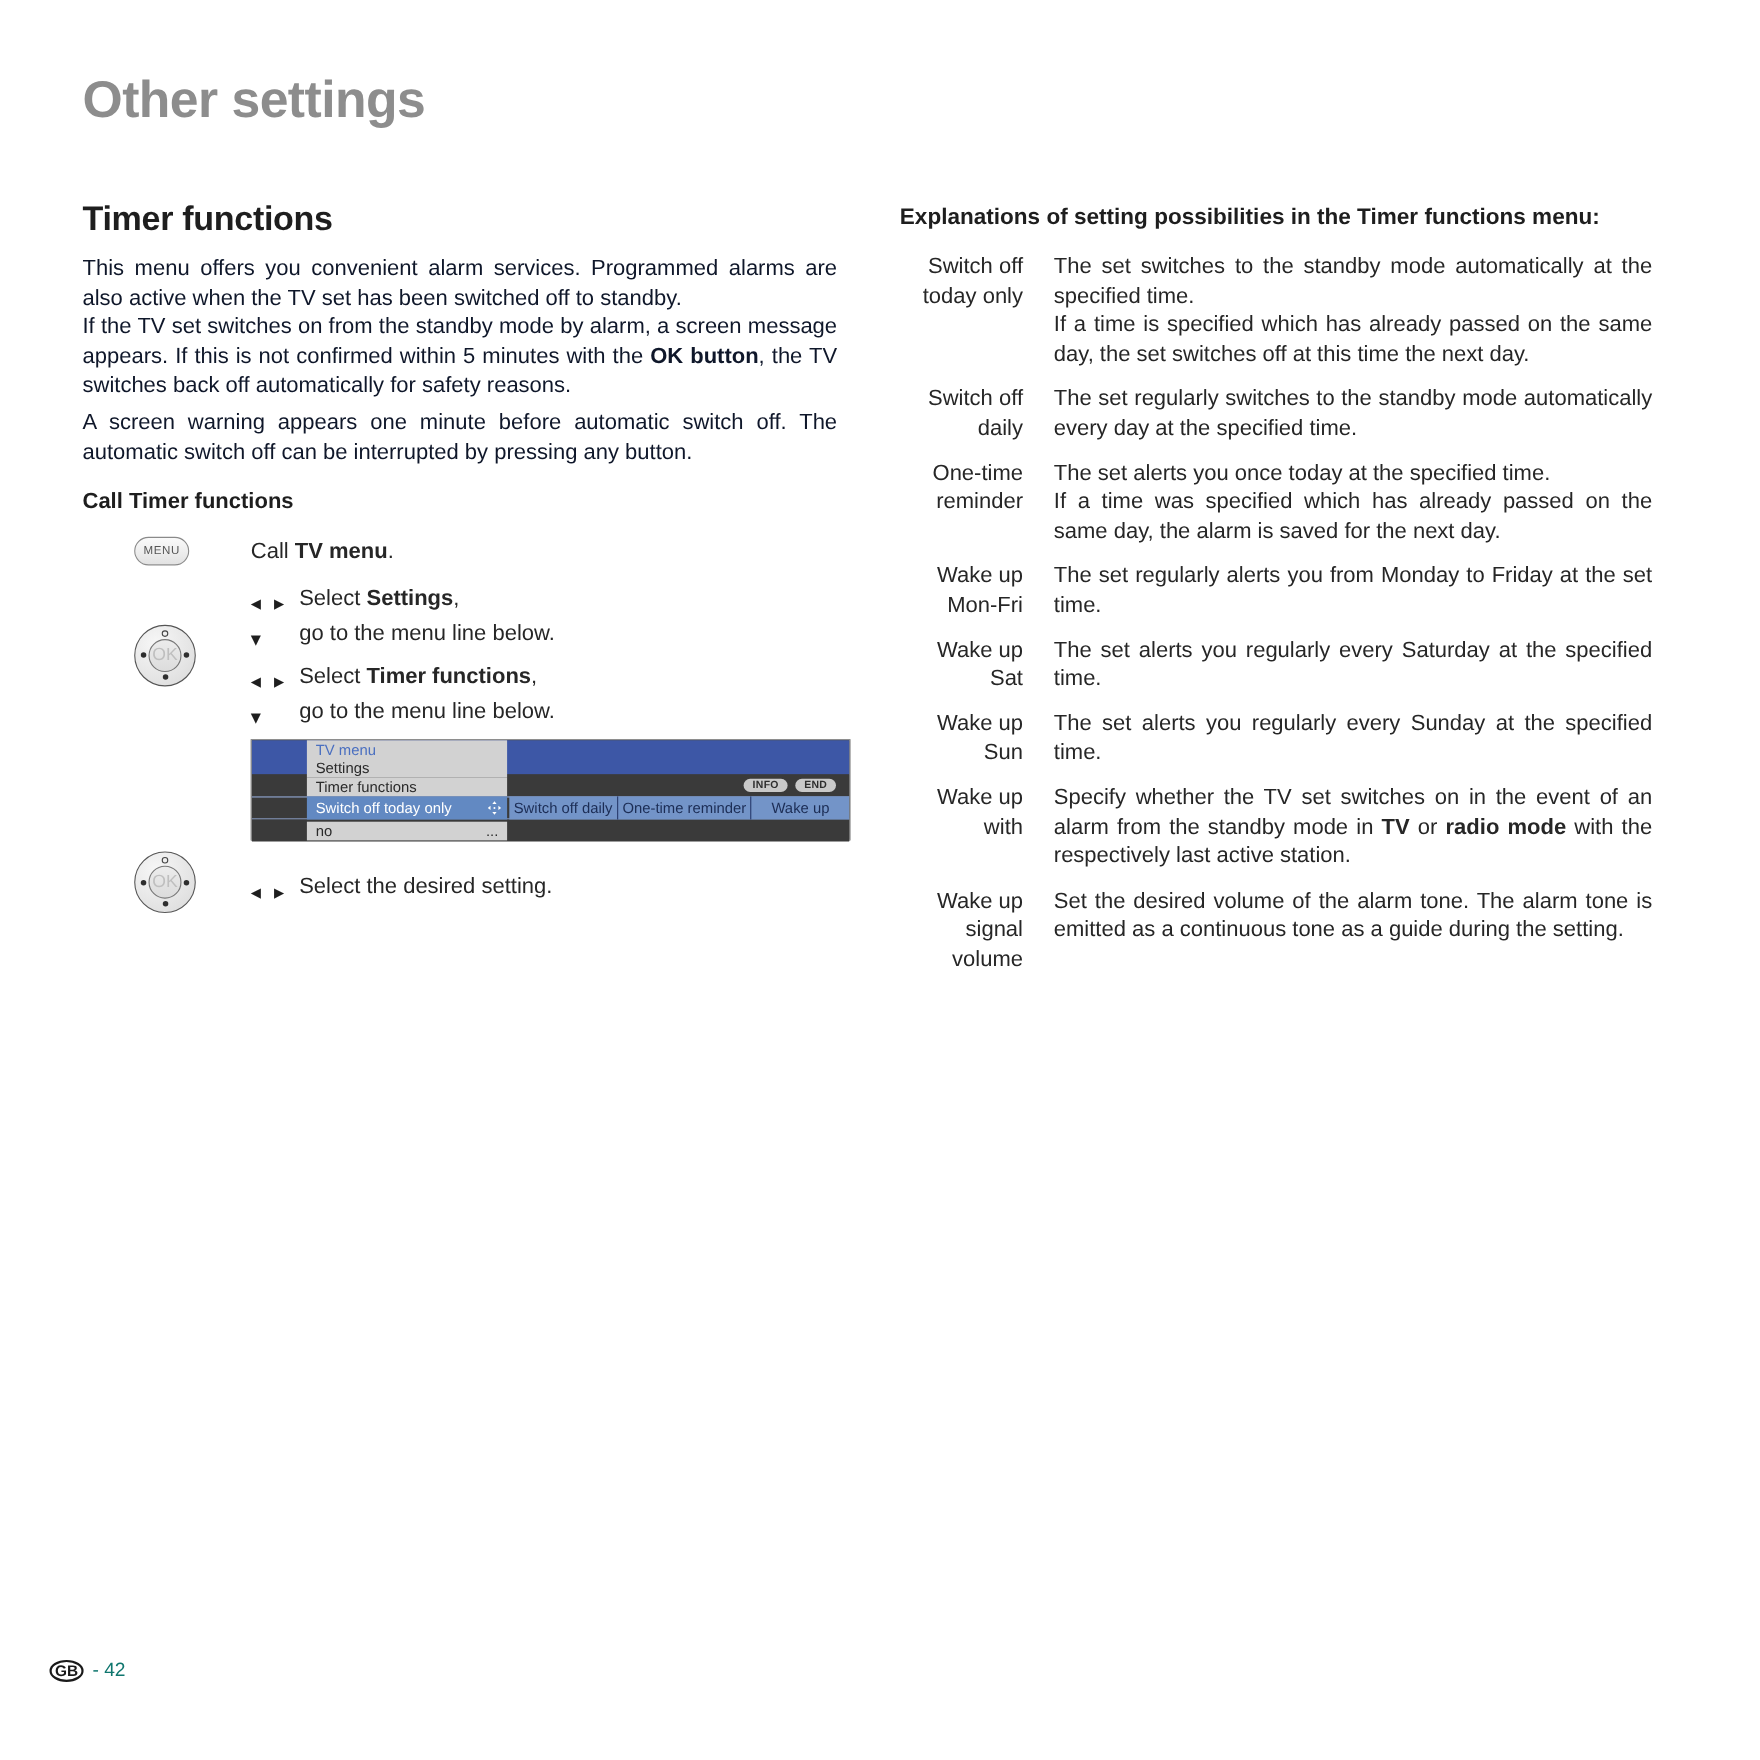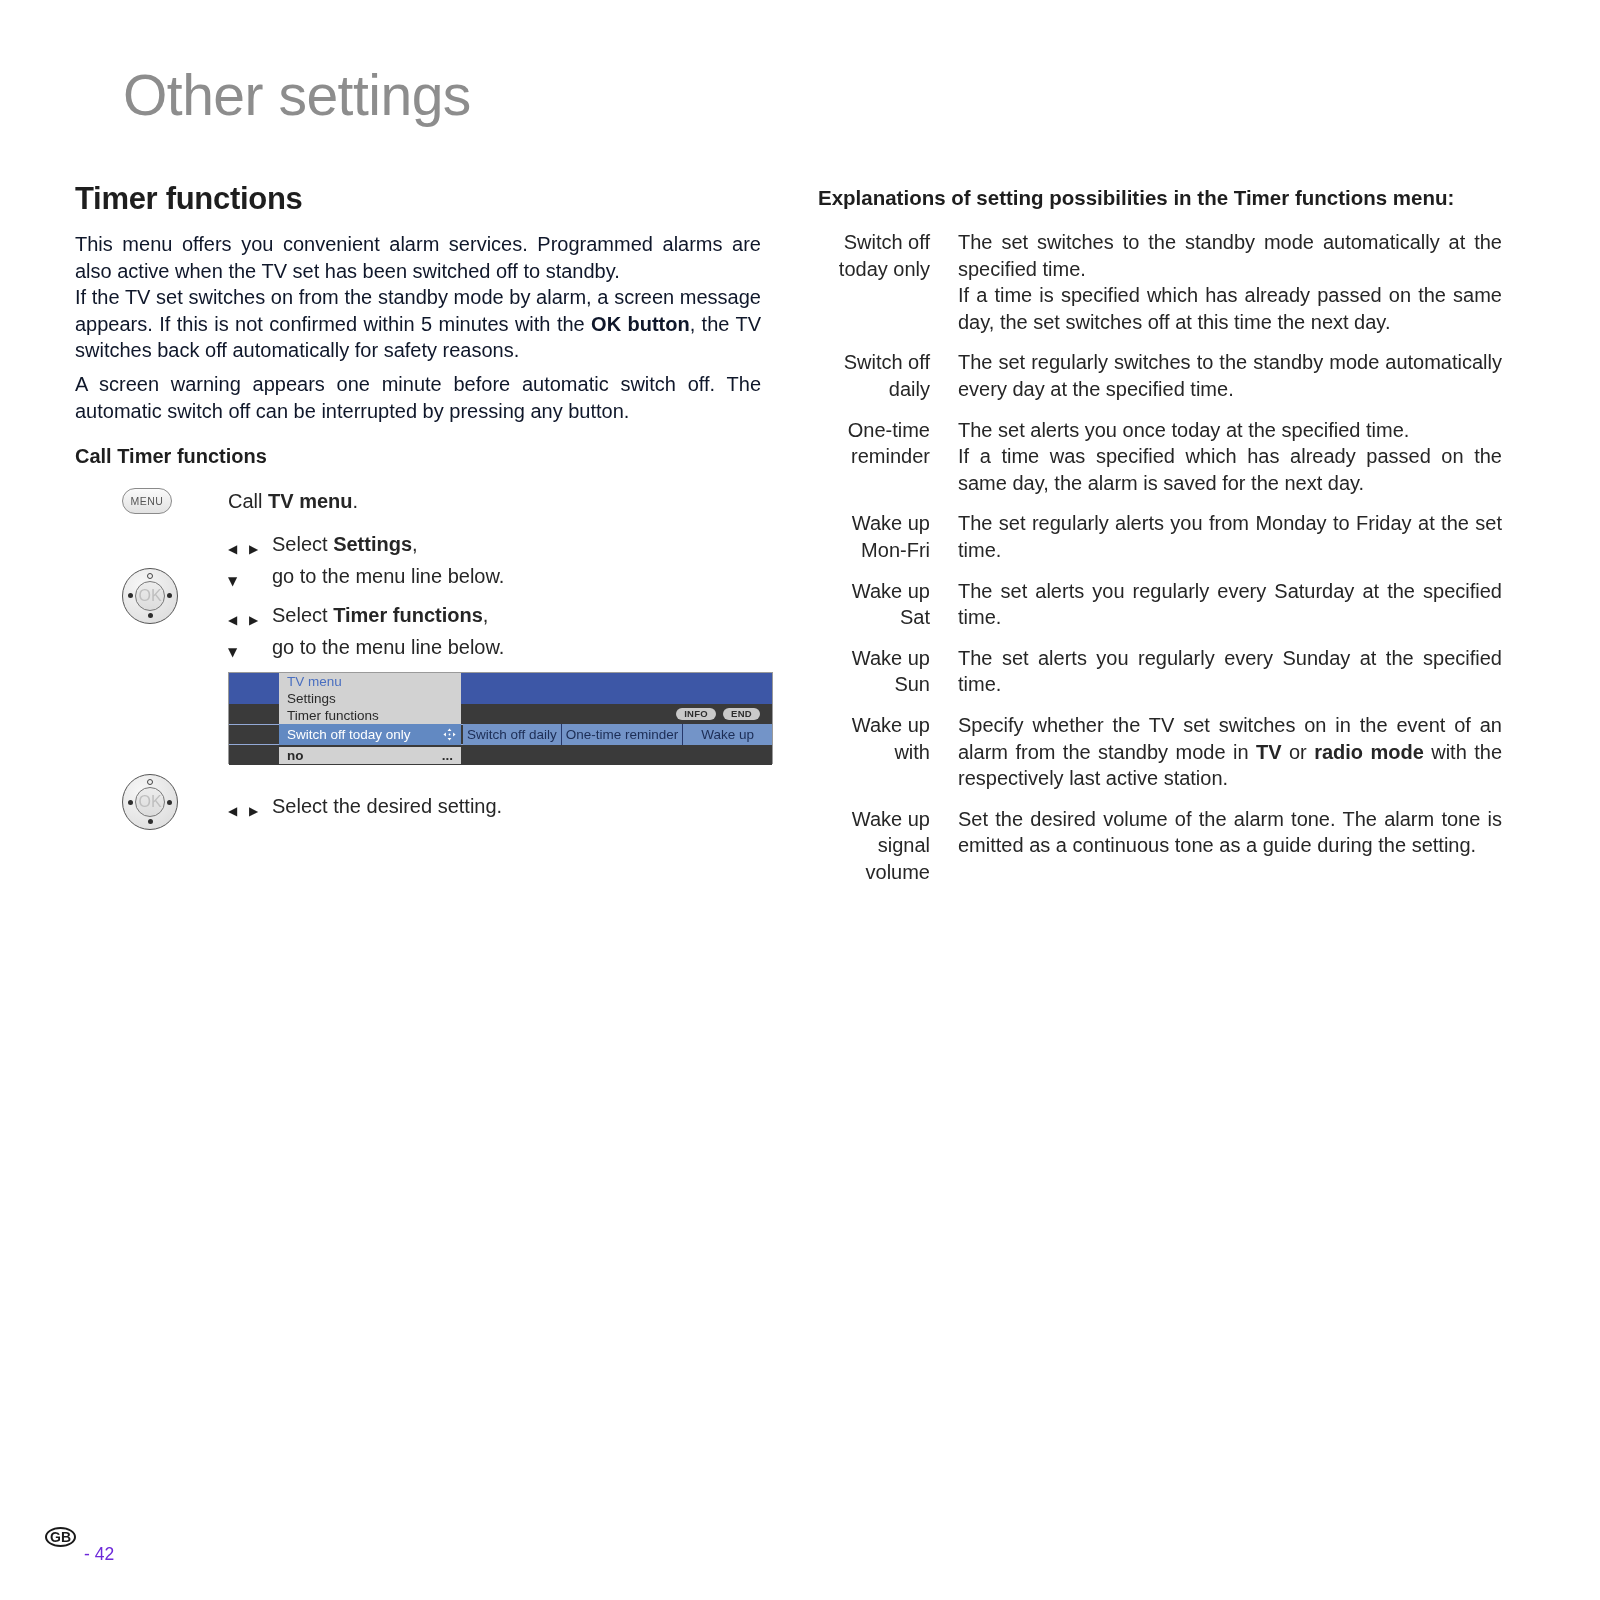--- a/index.html
+++ b/index.html
@@ -1,20 +1,20 @@
 <!DOCTYPE html>
 <html><head>
 <meta charset="utf-8">
 <style>
   * { margin:0; padding:0; box-sizing:border-box; }
   html,body { width:1600px; height:1600px; background:#ffffff;
     font-family:"Liberation Sans", sans-serif; color:#262626; position:relative; overflow:hidden; }
 
-  .page-title { position:absolute; left:75px; top:62px; font-size:57px; font-weight:normal;
-    color:#8d8d8d; letter-spacing:-0.5px;margin-left:48px; }
+  .page-title { position:absolute; left:75px; top:62px; font-size:47px; font-weight:bold;
+    color:#8d8d8d; letter-spacing:-0.5px; }
 
   
   .left-col { position:absolute; left:75px; top:181px; width:686px; }
   .section-title { font-size:31px; font-weight:bold; color:#1e1e1e; margin-bottom:14px; letter-spacing:-0.3px; }
   .para { font-size:20px; line-height:26.6px; text-align:justify; color:#0f172a; }
   .para.gap { margin-top:7px; }
   .call-heading { font-size:20px; font-weight:bold; margin-top:21px; color:#1e1e1e; }
 
   .step { display:flex; align-items:center; }
   .step-icon-col { width:153px; flex:0 0 153px; padding-left:47px; }
@@ -52,42 +52,42 @@
   .m-row4 { height:20px; background:#3a3a3a; }
   .m-pill { background:#c9c9c9; color:#2e2e2e; font-size:9.5px; font-weight:bold; border-radius:8px;
     padding:1.5px 8px; line-height:1; letter-spacing:0.3px; }
   .m-dropdown { position:absolute; left:50px; top:0; width:182px; }
   .m-dd-item { height:17px; line-height:17px; background:#d2d2d2; color:#2a2a2a; padding:0 8px;
     white-space:nowrap; overflow:hidden; }
   .m-dd-item.first { color:#4a6fc0; }
   .m-selected { height:21px; background:#6289c2; color:#ffffff; display:flex; align-items:center;
     justify-content:space-between; padding:0 5px 0 8px; white-space:nowrap; }
   .m-value { height:17px; margin-top:2px; background:#d2d2d2; color:#2a2a2a; display:flex;
-    align-items:center; justify-content:space-between; padding:0 8px;font-weight:bold; }
+    align-items:center; justify-content:space-between; padding:0 8px; }
   .m-options { position:absolute; left:234px; top:51px; right:0; height:21px; background:#7394c8;
     color:#1c2d55; display:flex; align-items:stretch; }
   .m-option { flex:1; display:flex; align-items:center; justify-content:center; padding:0 4px;
     white-space:nowrap; }
   .m-option + .m-option { border-left:1.5px solid #27396b; }
   .move-icon { display:block; }
 
   
   .right-col { position:absolute; left:818px; top:186px; width:684px; }
   .expl-heading { font-size:20.5px; font-weight:bold; color:#1e1e1e; margin-bottom:19px; }
   .entry { display:flex; margin-bottom:14px; }
   .term { width:112px; flex:0 0 112px; text-align:right; white-space:pre-line;
     font-size:20px; line-height:26.6px; color:#262626; }
   .desc { margin-left:28px; flex:1; text-align:justify; font-size:20px; line-height:26.6px; color:#262626; }
 
   
   .footer { position:absolute; left:45px; top:1508px; display:flex; align-items:center; gap:8px; }
   .gb-badge { min-width:31px; height:20px; border:2px solid #1a1a1a; border-radius:50%;
     display:flex; align-items:center; justify-content:center; font-size:14px; font-weight:bold;
     color:#1a1a1a; padding:0 3px; }
-  .page-num { font-size:17.5px; color:#6d28d9;margin-top:36px; }
+  .page-num { font-size:17.5px; color:#0f766e; }
 
   b { font-weight:bold; }
 </style>
 </head>
 <body>
 
 <h1 class="page-title">Other settings</h1>
 
 <div class="left-col">
   <h2 class="section-title">Timer functions</h2>

